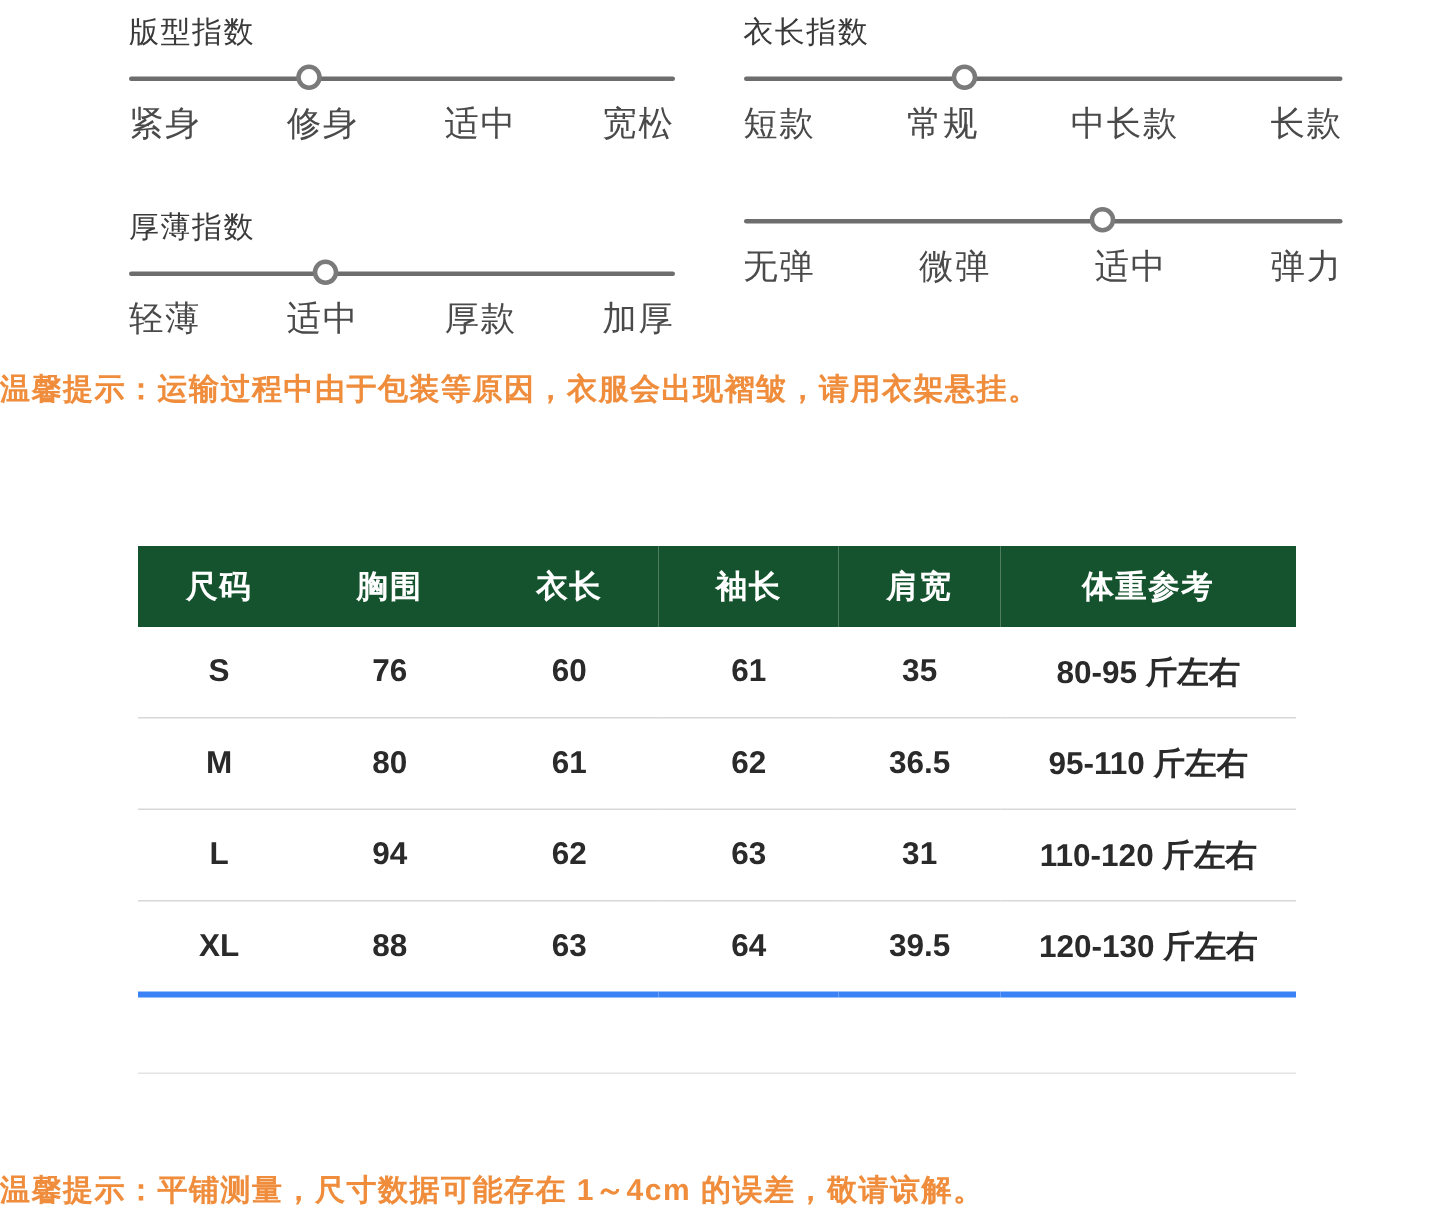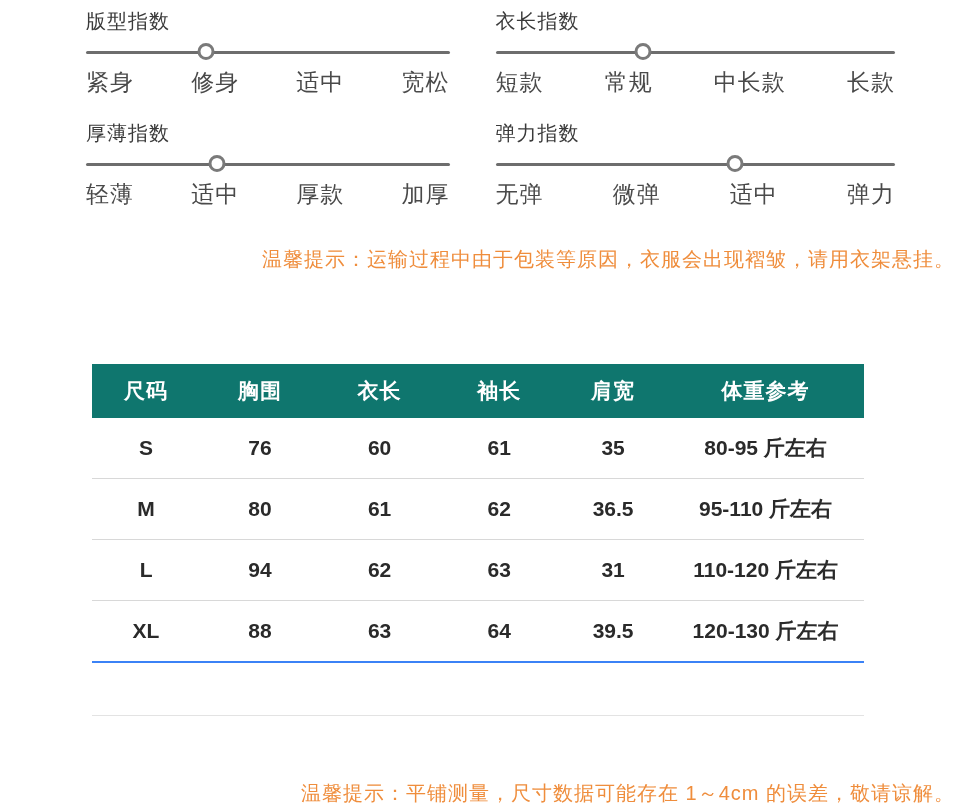--- a/index.html
+++ b/index.html
@@ -73,59 +73,60 @@
     font-size: 23px;
     color: #4a4a4a;
     letter-spacing: 1px;
   }
   .labels span { white-space: nowrap; }
 
   
   .tip {
     position: absolute;
     width: 100%;
-    text-align: right;
+    text-align: left;
     color: #ef8d3c;
     font-size: 20px;
     letter-spacing: 1px;
     white-space: nowrap;
+    font-weight: bold;
   }
   .tip-top { top: 246px; }
   .tip-bottom { top: 780px; }
 
   
   .table-wrap {
     position: absolute;
     left: 92px;
     top: 364px;
     width: 772px;
   }
   table.size-table {
     border-collapse: collapse;
     width: 100%;
     table-layout: fixed;
   }
   table.size-table thead th {
-    background: #0f766e;
+    background: #14532d;
     color: #ffffff;
     font-size: 21px;
     font-weight: bold;
     padding: 13px 0;
     letter-spacing: 1px;
   }
   table.size-table tbody td {
     text-align: center;
     font-size: 21px;
     color: #2a2a2a;
     padding: 16px 0;
     border-bottom: 1px solid #d8d8d8;
     font-weight: bold;
   }
   table.size-table tbody tr:last-child td {
-    border-bottom: 2px solid #3b82f6;
+    border-bottom: 4px solid #3b82f6;
   }
   .col-size   { width: 14%; }
   .col-bust   { width: 15.5%; }
   .col-length { width: 15.5%; }
   .col-sleeve { width: 15.5%; }
   .col-shoulder { width: 14%; }
   .col-weight { width: 25.5%; }
 
   .divider {
     position: absolute;
@@ -164,37 +165,36 @@
       </div>
       <div class="labels">
         <span>短款</span>
         <span>常规</span>
         <span>中长款</span>
         <span>长款</span>
       </div>
     </div>
   </div>
 
-  <div class="slider-row" style="margin-top:22px;">
+  <div class="slider-row" style="margin-top:40px;">
     <div class="slider-block left">
       <div class="slider-title">厚薄指数</div>
       <div class="track-wrap">
         <div class="track"></div>
         <div class="knob" style="left:36%;"></div>
       </div>
       <div class="labels">
         <span>轻薄</span>
         <span>适中</span>
         <span>厚款</span>
         <span>加厚</span>
       </div>
     </div>
 
     <div class="slider-block right">
-      <div class="slider-title">弹力指数</div>
       <div class="track-wrap">
         <div class="track"></div>
         <div class="knob" style="left:60%;"></div>
       </div>
       <div class="labels">
         <span>无弹</span>
         <span>微弹</span>
         <span>适中</span>
         <span>弹力</span>
       </div>

